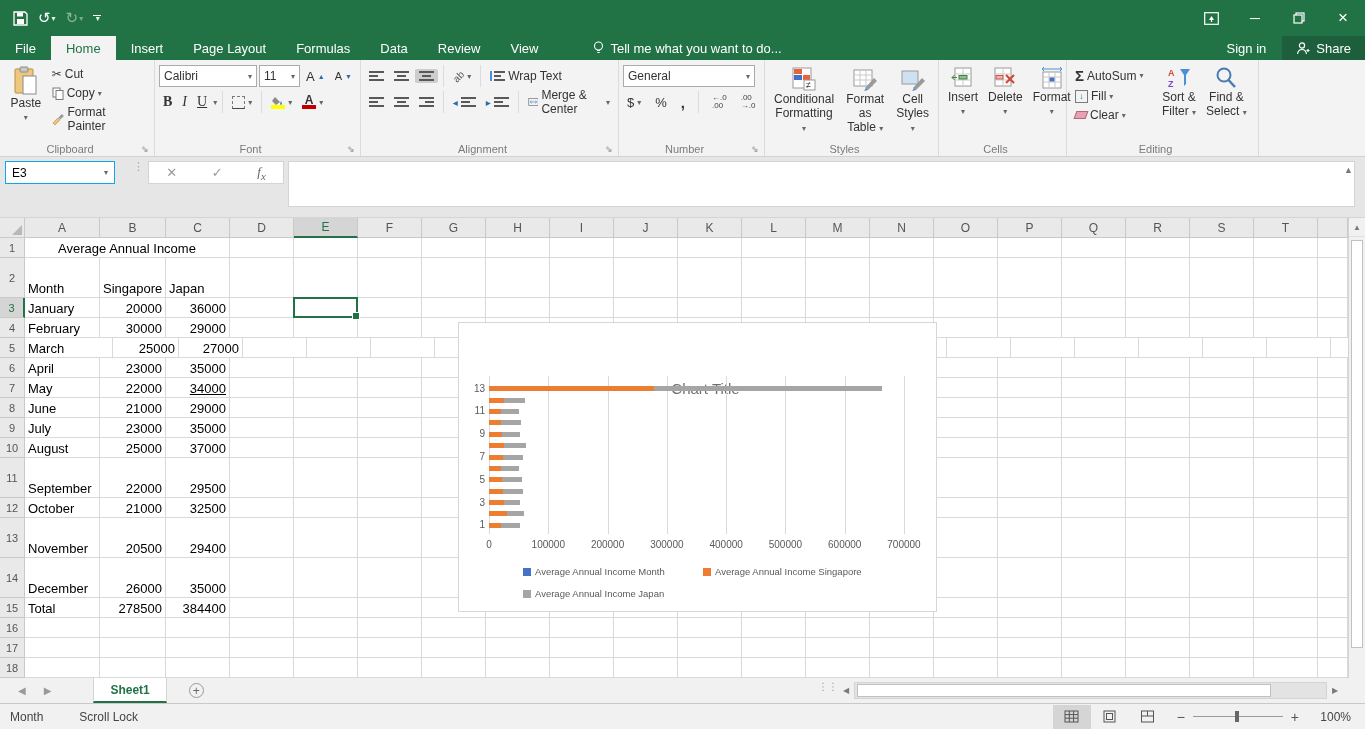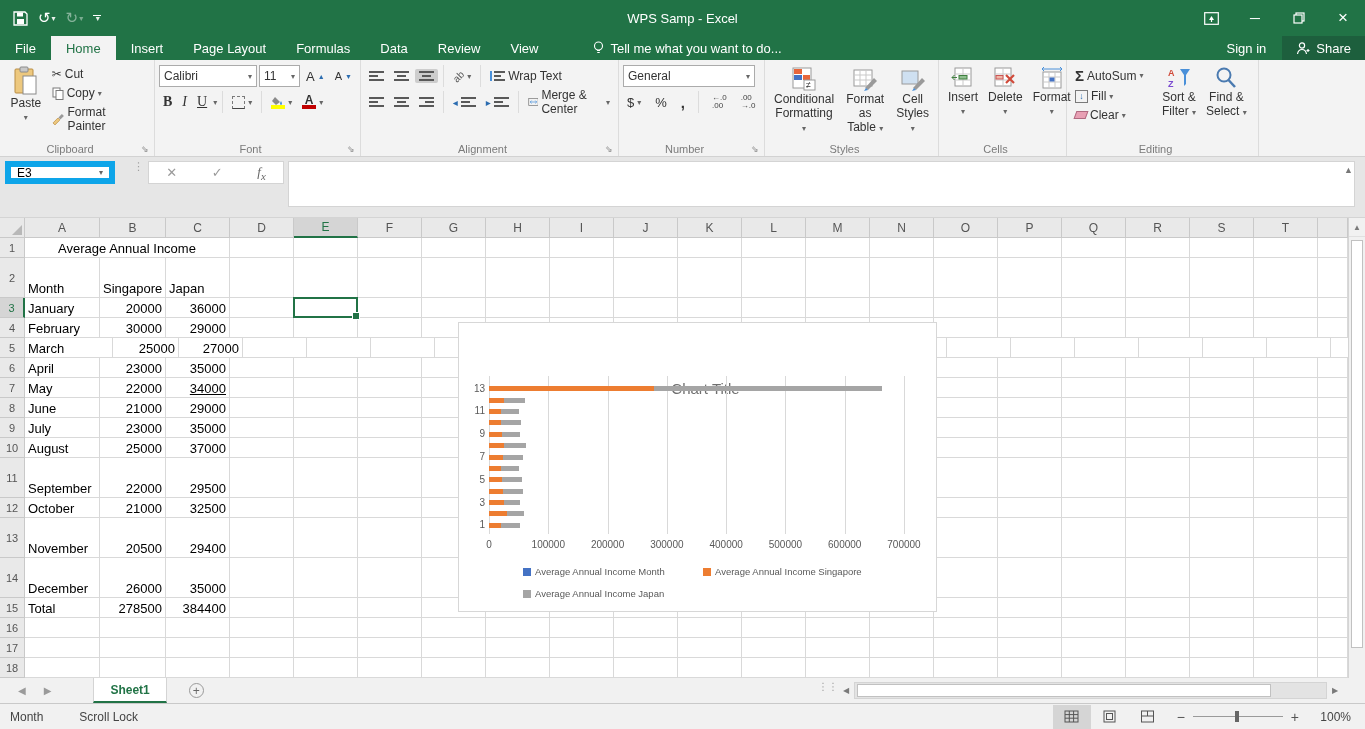--- a/index.html
+++ b/index.html
@@ -42,21 +42,21 @@
   .ln-icon i { display:block; height:2px; background:#595959; }
   .lt i:nth-child(2){width:60%} .lc i:nth-child(2){width:60%;margin:0 auto} .lr i:nth-child(2){width:60%;margin-left:auto}
   .bold-b { font-weight:bold; font-size:14px; font-family:"Liberation Serif",serif; }
   .ital-i { font-style:italic; font-size:14px; font-family:"Liberation Serif",serif; }
   .und-u { text-decoration:underline; font-size:14px; font-family:"Liberation Serif",serif; }
   .colorbar { display:block; height:4px; width:14px; margin-top:-1px; }
   .sigma { font-size:15px; font-weight:bold; }
 
   
   .frow { height:61px; background:#e6e6e6; position:relative; border-bottom:1px solid #d4d4d4; }
-  .namebox { position:absolute; left:5px; top:4px; width:110px; height:23px; background:#fff; border:6px solid #0ea5e9; display:flex; align-items:center; font-size:12px; padding-left:6px;gap:28px; }
+  .namebox { position:absolute; left:5px; top:4px; width:110px; height:23px; background:#fff; border:1px solid #0ea5e9; display:flex; align-items:center; font-size:12px; padding-left:6px;gap:28px; }
   .namebox .car { margin-left:auto; padding:0 6px; }
   .fxbtns { position:absolute; left:148px; top:4px; width:136px; height:23px; background:#fff; border:1px solid #d4d4d4; display:flex; align-items:center; justify-content:space-around; color:#9a9a9a; font-size:13px; }
   .dots { position:absolute; left:133px; top:6px; color:#a0a0a0; font-size:11px; letter-spacing:0; line-height:6px; }
   .fbar { position:absolute; left:288px; top:4px; right:10px; height:46px; background:#fff; border:1px solid #d4d4d4; font-size:12px; padding:3px 6px; }
   .fchev { position:absolute; right:12px; top:8px; color:#777; font-size:9px; }
 
   
   .sheet { position:relative; height:460px; background:#fff; overflow:hidden; }
   .hdr-row { display:flex; height:20px; }
   .corner { width:25px; height:20px; background:#e9e9e9; border-right:1px solid #c9c9c9; border-bottom:1px solid #c9c9c9; position:relative; }
@@ -121,21 +121,20 @@
           <rect x="4" y="1.5" width="6" height="4" fill="#fff"></rect>
         </svg>
     </span>
     <span class="btn">↺<span class="caret">▾</span></span>
     <span class="btn dim">↻<span class="caret">▾</span></span>
     <span class="btn" style="flex-direction:column;line-height:5px;font-size:9px;">
         <span style="display:block;width:8px;border-top:1.5px solid #fff;"></span>
         <span class="caret">▾</span>
       </span>
   </div>
-  <div class="win-title">WPS Samp - Excel</div>
   <div class="win-ctrls">
     <span class="wbtn">
       <svg width="15" height="13" viewBox="0 0 15 13">
           <rect x="0.7" y="0.7" width="13.6" height="11.6" fill="none" stroke="#fff" stroke-width="1.2"></rect>
           <path d="M7.5 4 L10 8 H5z" fill="#fff"></path>
           <rect x="6.9" y="6.5" width="1.2" height="3.5" fill="#fff"></rect>
         </svg>
     </span>
     <span class="wbtn">─</span>
     <span class="wbtn">

